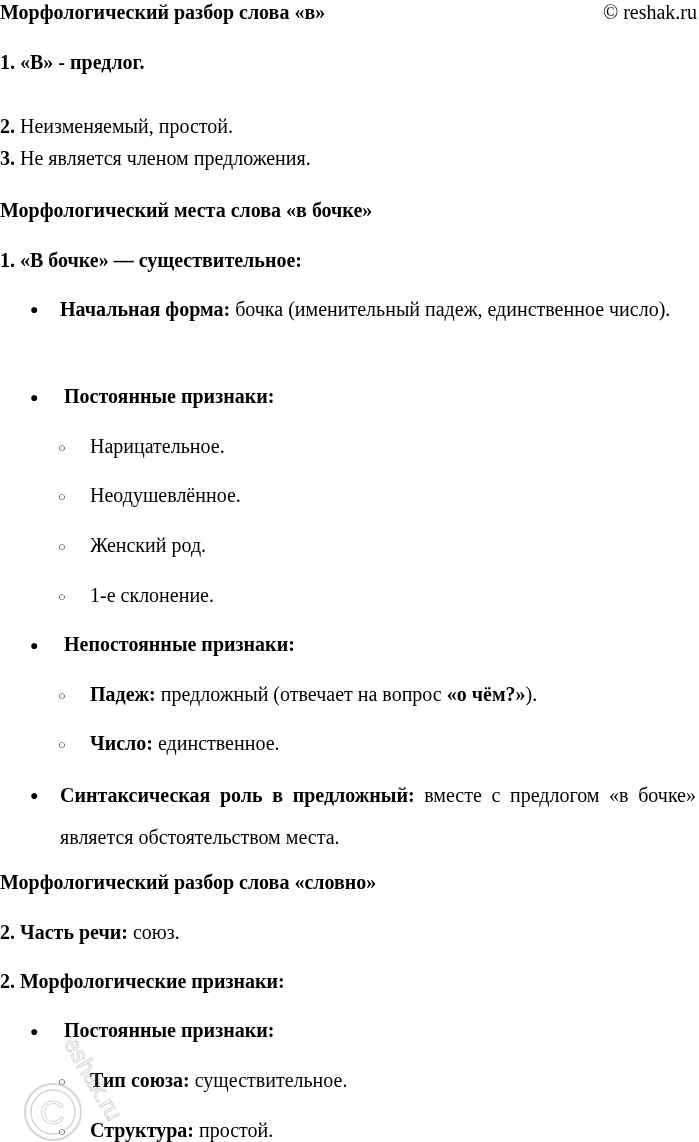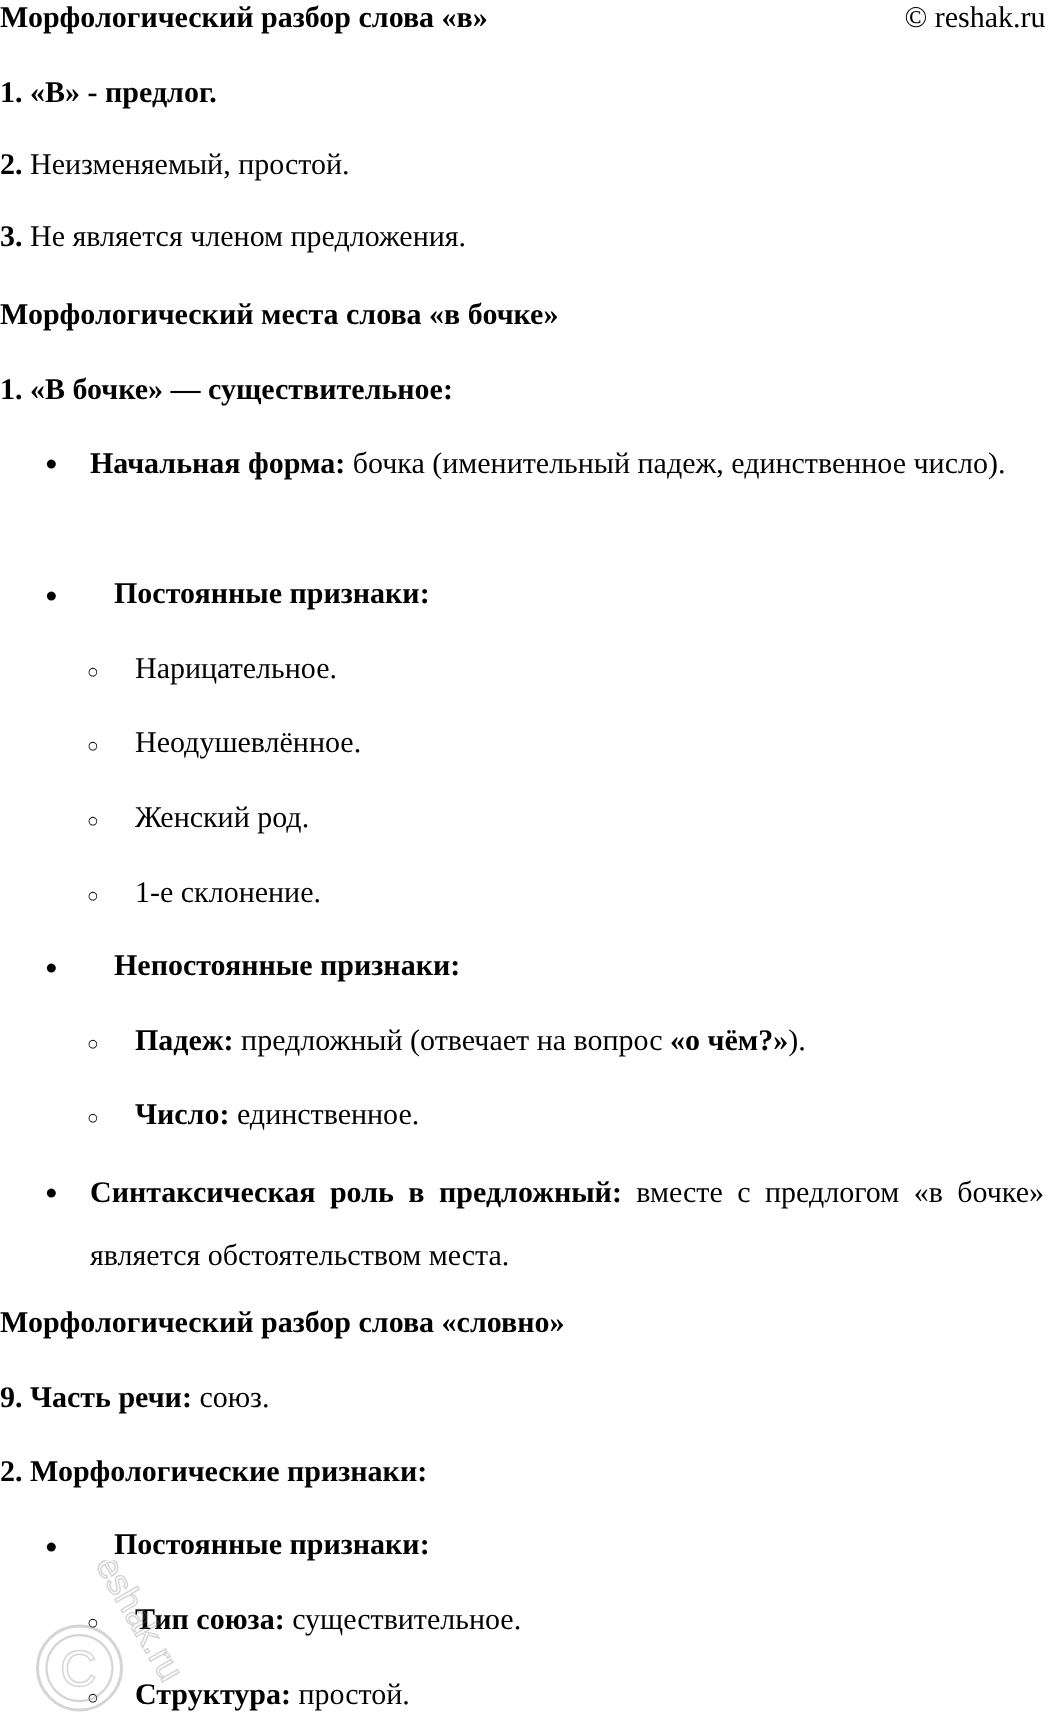--- a/index.html
+++ b/index.html
@@ -6,36 +6,36 @@
   body {
     width: 699px; height: 1142px; overflow: hidden; position: relative;
     font-family: "Liberation Serif", "DejaVu Serif", serif;
     color: #000; font-size: 20px;
   }
   .line { position: absolute; left: 0; white-space: nowrap; line-height: 24px; }
   .b { font-weight: bold; }
   .wm-top { position: absolute; right: 2px; top: 0; line-height: 24px; margin-left: 29px; }
   .bullet { position: absolute; left: 30px; font-size: 14px; }
   .circ { position: absolute; left: 58px; font-size: 13px; }
-  .l1 { left: 76px; }
+  .l1 { left: 64px; }
   .l2 { left: 90px; }
   .justify { position: absolute; left: 60px; width: 636px; line-height: 42px; text-align: justify; text-align-last: left; white-space: normal; }
   .watermark {
     position: absolute; left: 18px; top: 1040px; width: 110px; height: 110px;
     opacity: 0.35; pointer-events: none;
   }
 </style>
 </head>
 <body>
 
 <div class="line b" style="top:0">Морфологический разбор слова «в»</div>
 <div class="wm-top">© reshak.ru</div>
 
 <div class="line" style="top:50px"><span class="b">1.</span> <span class="b">«В» - предлог.</span></div>
-<div class="line" style="top:98px"><span class="b">2.</span> <span>Неизменяемый, простой.</span></div>
+<div class="line" style="top:114px"><span class="b">2.</span> <span>Неизменяемый, простой.</span></div>
 <div class="line" style="top:146px"><span class="b">3.</span> <span>Не является членом предложения.</span></div>
 
 <div class="line b" style="top:198px">Морфологический места слова «в бочке»</div>
 <div class="line b" style="top:248px">1. «В бочке» — существительное:</div>
 
 <span class="bullet" style="top:302px">●</span>
 <div class="justify" style="top:288px"><span class="b">Начальная форма:</span> <span>бочка (именительный падеж, единственное число).</span></div>
 
 <span class="bullet" style="top:390px">●</span>
 <div class="line b l1" style="top:384px">Постоянные признаки:</div>
@@ -55,21 +55,21 @@
 <span class="circ" style="top:688px">○</span>
 <div class="line l2" style="top:682px"><span class="b">Падеж:</span> <span>предложный (отвечает на вопрос </span><span class="b">«о чём?»</span><span>).</span></div>
 
 <span class="circ" style="top:737px">○</span>
 <div class="line l2" style="top:731px"><span class="b">Число:</span> <span>единственное.</span></div>
 
 <span class="bullet" style="top:788px">●</span>
 <div class="justify" style="top:774px"><span class="b">Синтаксическая роль в предложный:</span> <span>вместе с предлогом «в бочке» является обстоятельством места.</span></div>
 
 <div class="line b" style="top:870px">Морфологический разбор слова «словно»</div>
-<div class="line" style="top:920px"><span class="b">9. Часть речи:</span> <span>союз.</span></div>
+<div class="line" style="top:920px"><span class="b">2. Часть речи:</span> <span>союз.</span></div>
 <div class="line b" style="top:969px">2. Морфологические признаки:</div>
 
 <span class="bullet" style="top:1024px">●</span>
 <div class="line b l1" style="top:1018px">Постоянные признаки:</div>
 
 <span class="circ" style="top:1074px">○</span>
 <div class="line l2" style="top:1068px"><span class="b">Тип союза:</span> <span>существительное.</span></div>
 
 <span class="circ" style="top:1124px">○</span>
 <div class="line l2" style="top:1118px"><span class="b">Структура:</span> <span>простой.</span></div>

